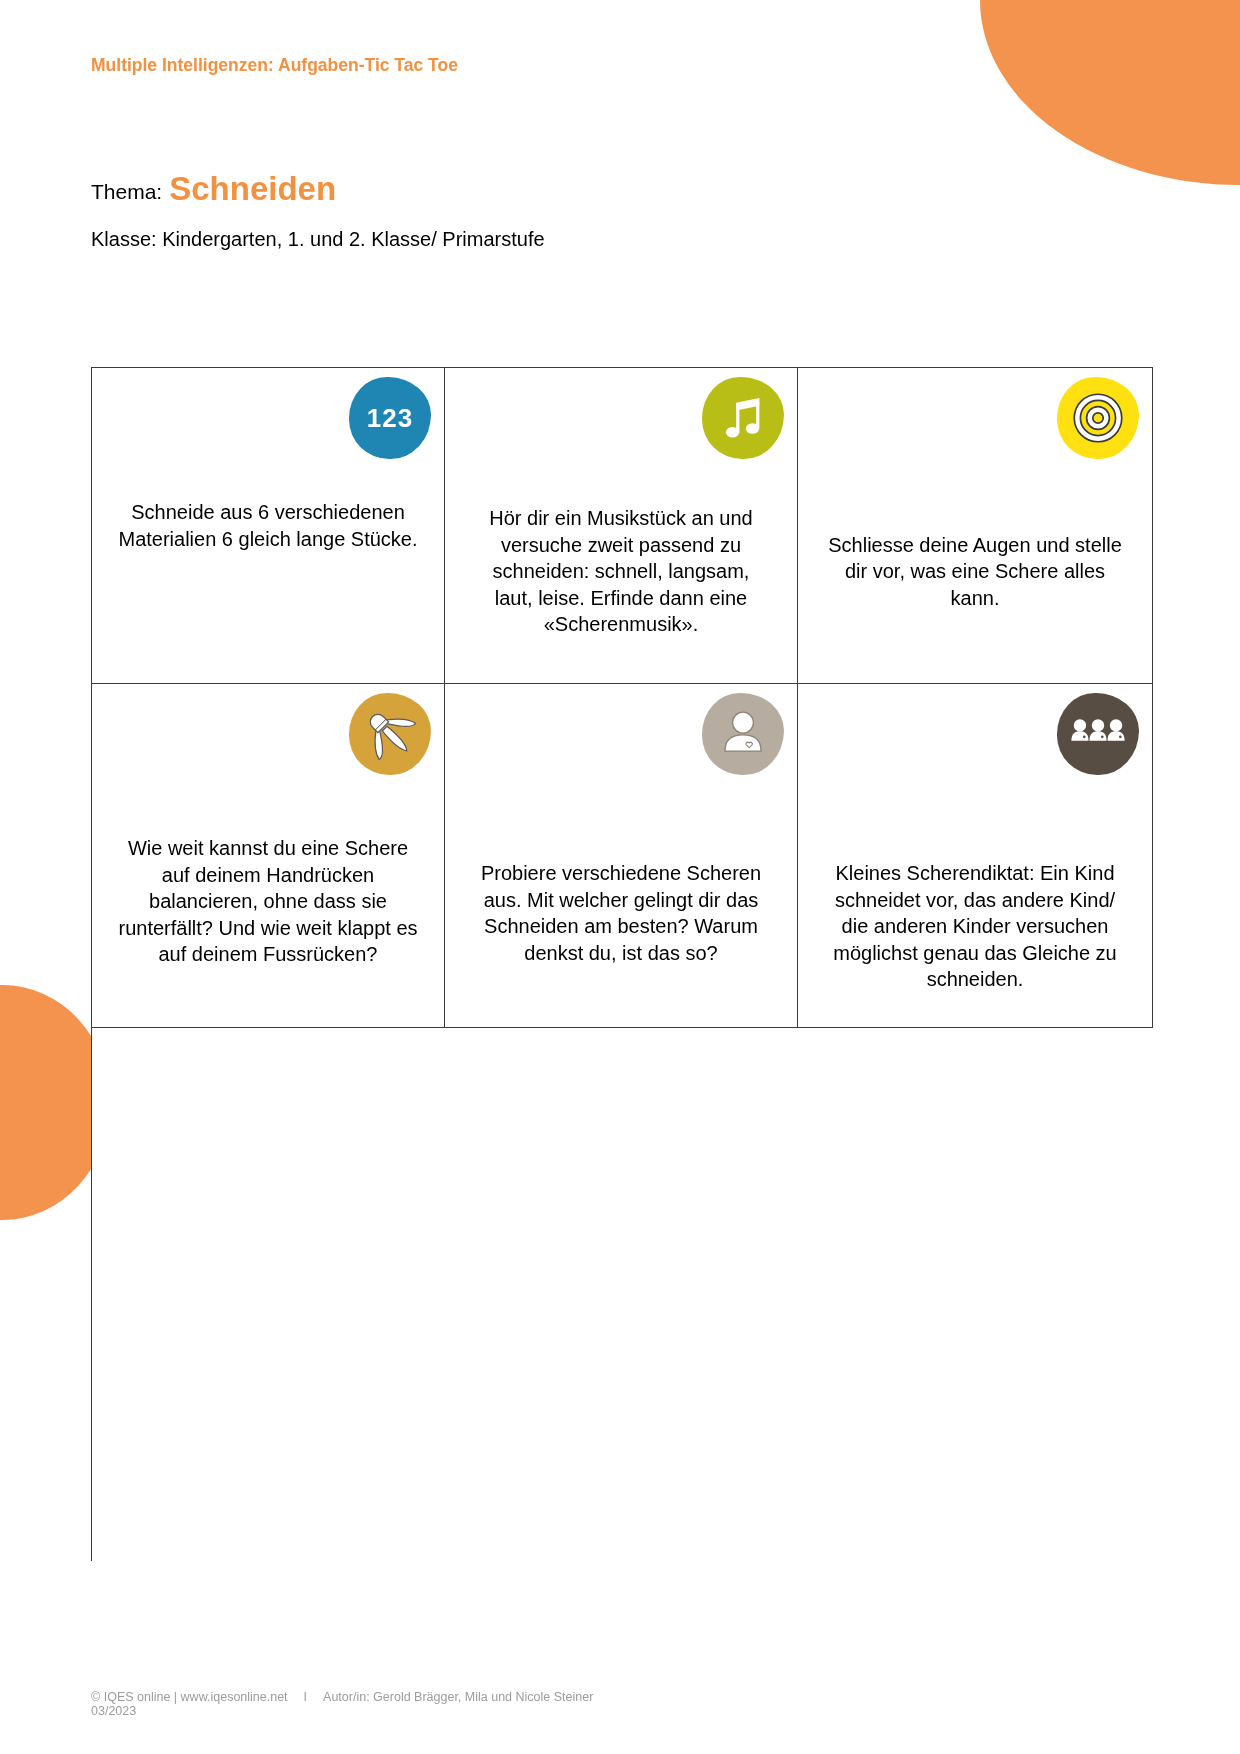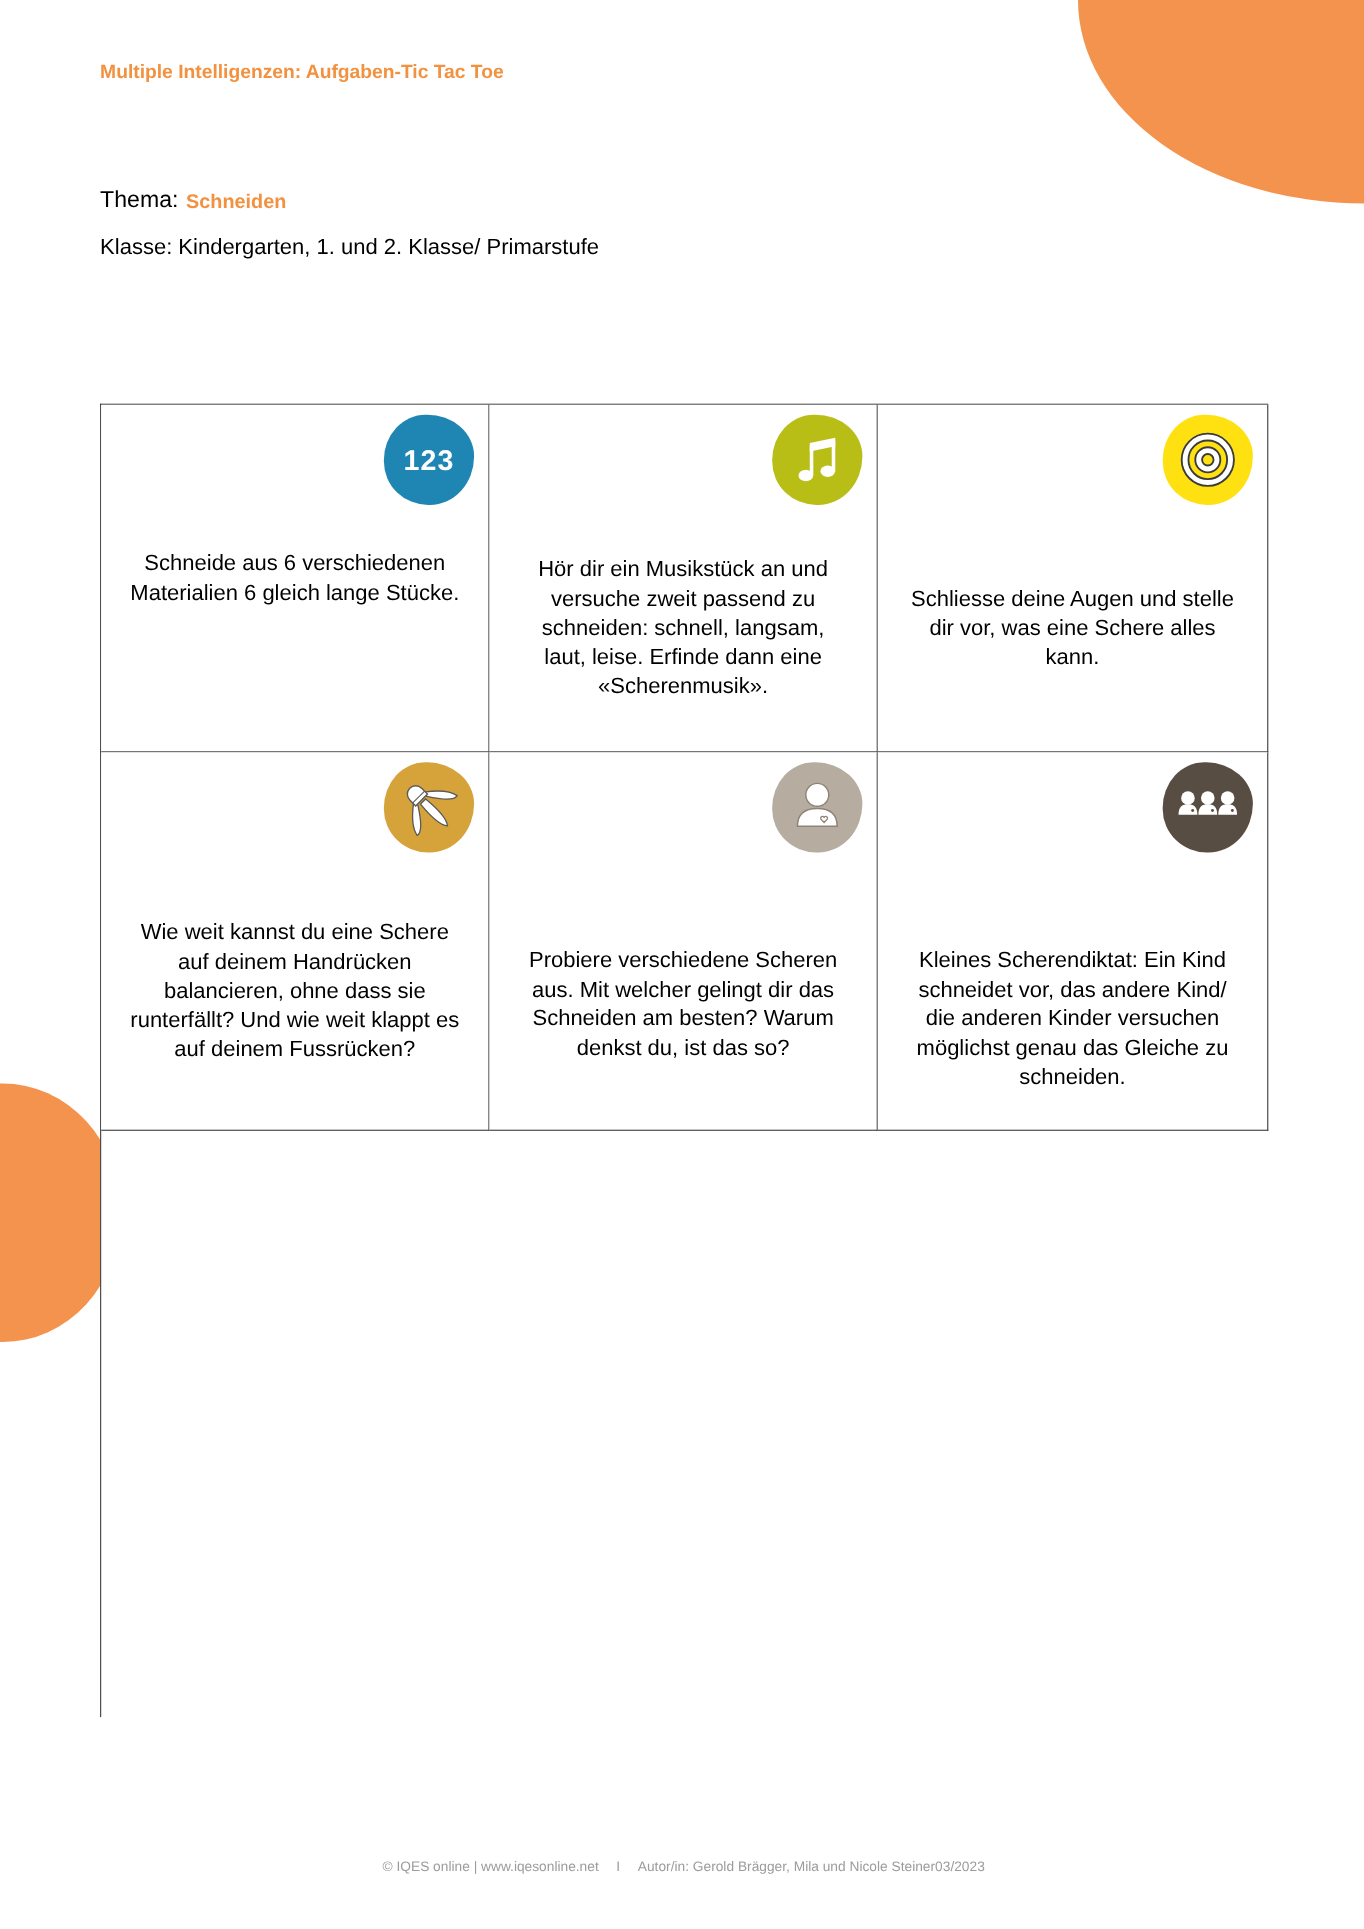--- a/index.html
+++ b/index.html
@@ -11,22 +11,22 @@
   }
   .blob { position:absolute; background:var(--blob-orange); z-index:0; }
   .blob-tr { top:-185px; left:980px; width:520px; height:370px; border-radius:50%; }
   .blob-left { top:985px; left:-105px; width:215px; height:235px; border-radius:50%; }
 
   .doc-title {
     position:absolute; left:91px; top:55px; z-index:2;
     font-size:17.5px; font-weight:bold; color:var(--accent);
   }
   .thema-line { position:absolute; left:91px; top:170px; z-index:2; font-size:21px; }
-  .thema-value { font-size:18px; font-weight:bold; color:var(--accent); margin-left:7px; vertical-align:-1px; }
-  .klasse-line { position:absolute; left:91px; top:214px; z-index:2; font-size:20px; }
+  .thema-value { font-size:33px; font-weight:bold; color:var(--accent); margin-left:7px; vertical-align:-1px; }
+  .klasse-line { position:absolute; left:91px; top:228px; z-index:2; font-size:20px; }
 
   .grid {
     position:absolute; left:91px; top:367px; width:1061px; z-index:1;
     display:grid; grid-template-columns:353px 353px 355px;
     grid-template-rows:316px 344px 533px;
     background:#fff;
     border-top:1.5px solid var(--border); border-left:1.5px solid var(--border);
   }
   .cell {
     position:relative; background:#fff;
@@ -42,22 +42,22 @@
   .icon-label-123 { color:#fff; font-size:26px; font-weight:600; letter-spacing:1px; }
   .cell-text {
     position:absolute; inset:0; display:flex; align-items:center; justify-content:center;
     text-align:center; font-size:20px; line-height:1.33; padding:0 26px;
   }
   .row2 .cell-text { padding-top:92px; }
   .row3 .cell-text { align-items:flex-start; padding-top:176px; }
 
   .footer {
     position:absolute; left:91px; width:1061px; top:1690px; z-index:2;
-    display:flex; justify-content:center; align-items:baseline;
-    font-size:12.5px; color:var(--muted);
+    display:flex; justify-content:space-between; align-items:baseline;
+    font-size:12.5px; color:var(--muted);flex-direction:column;
   }
   .footer-left { display:flex; gap:16px; }
 </style>
 </head>
 <body>
 
 <div class="blob blob-tr"></div>
 <div class="blob blob-left"></div>
 
 <div class="doc-title">Multiple Intelligenzen: Aufgaben-Tic Tac Toe</div>

